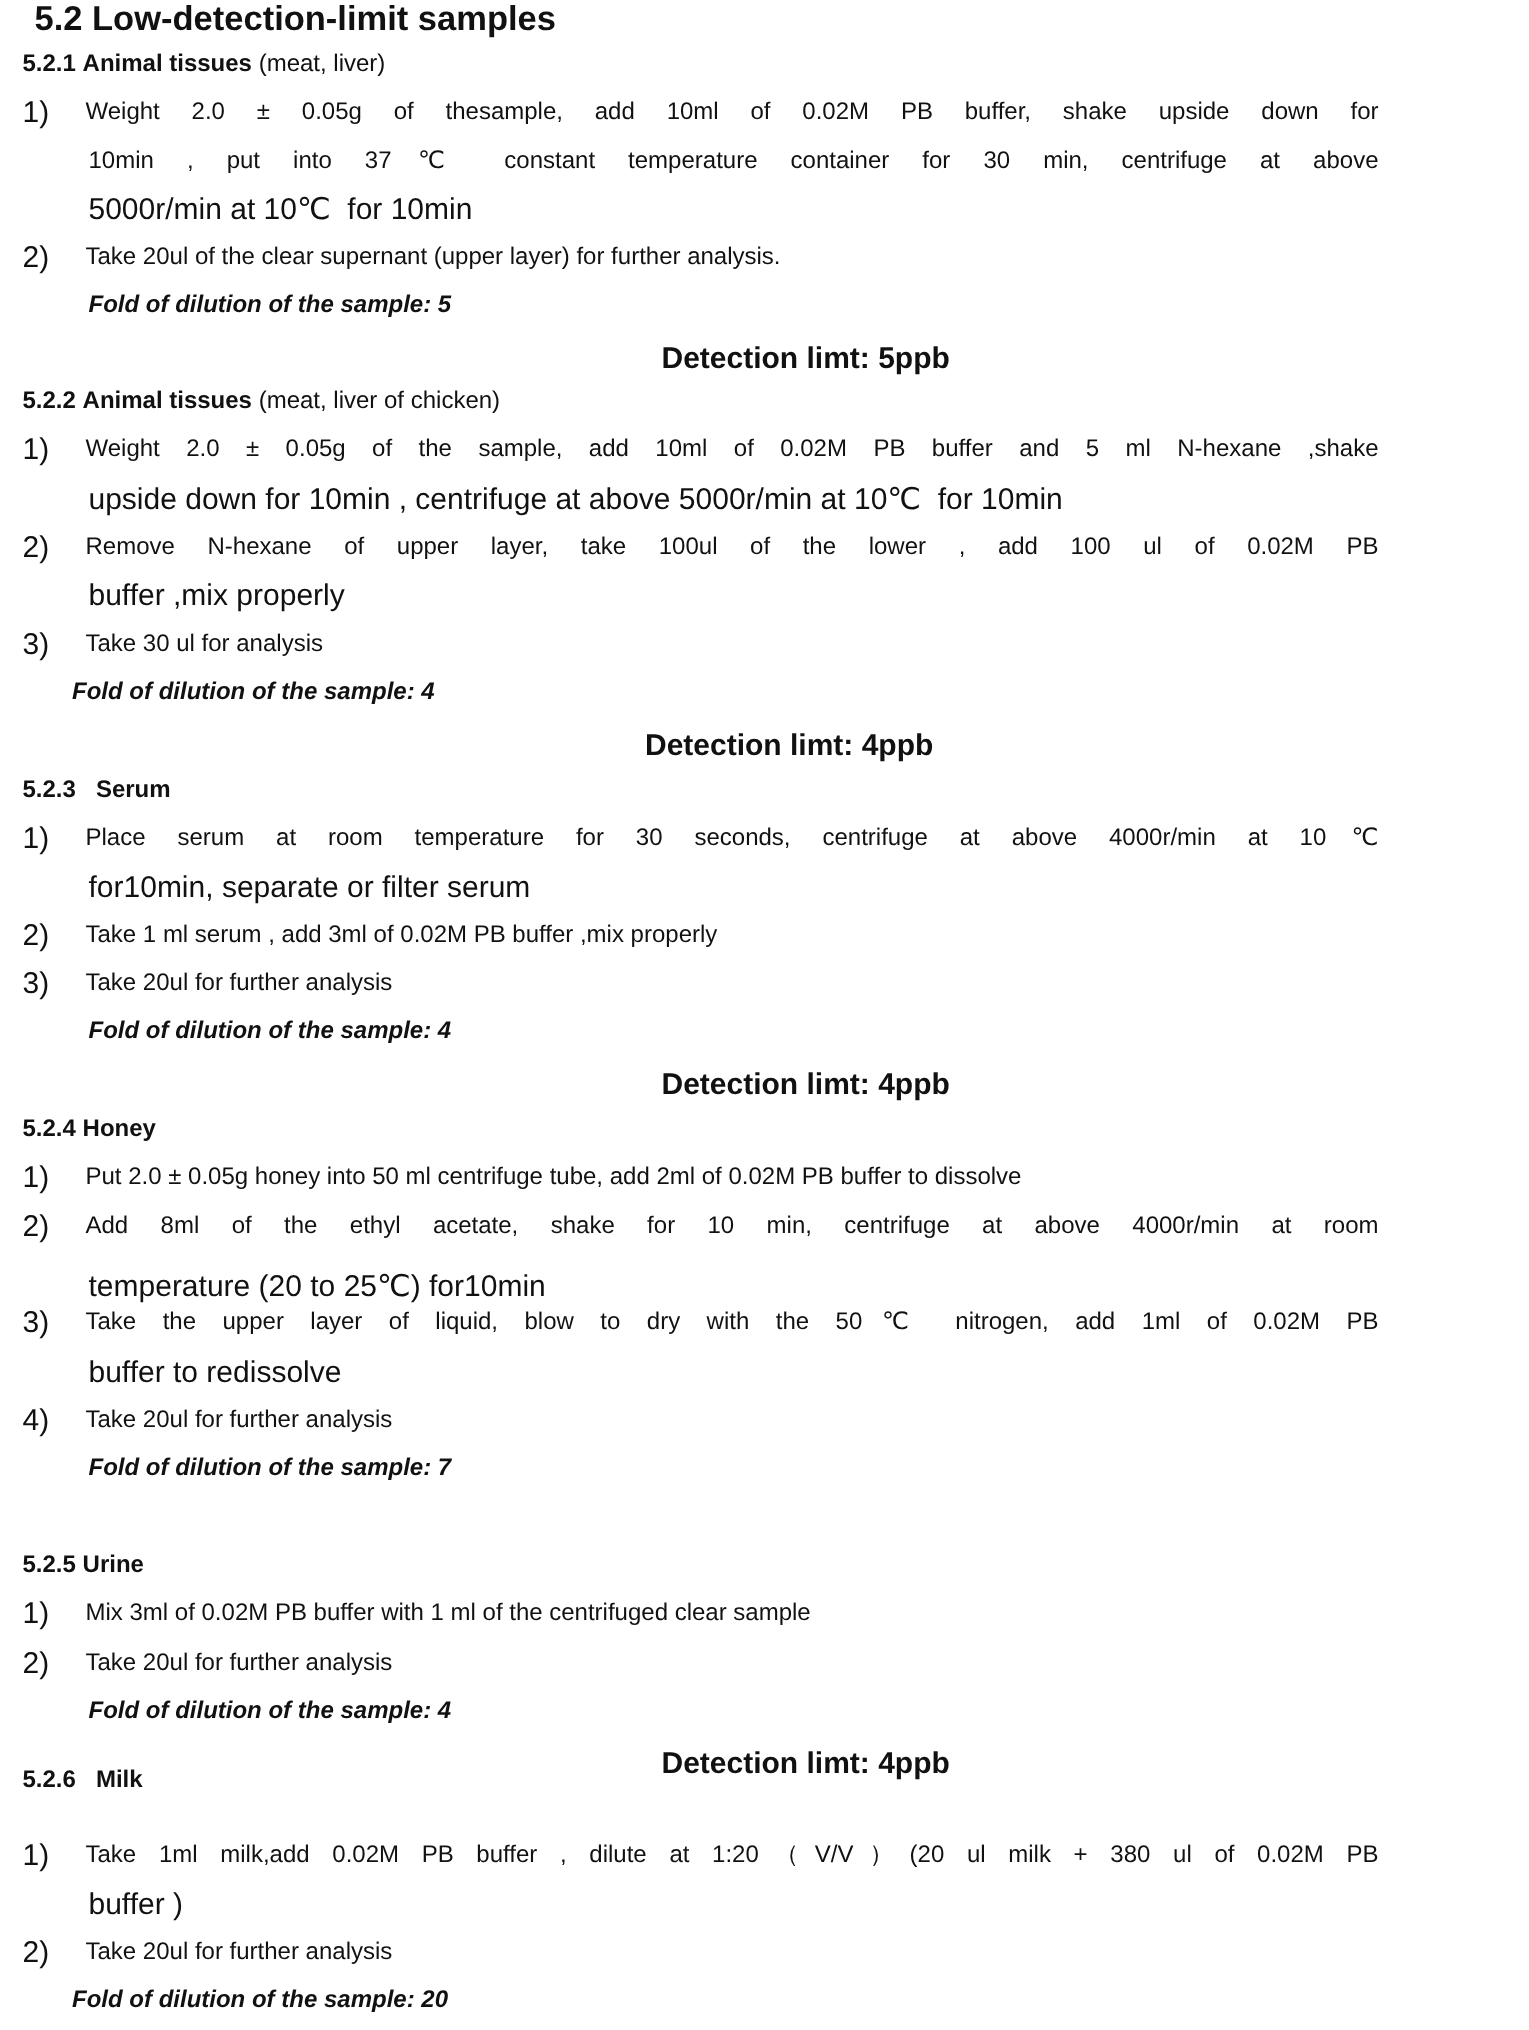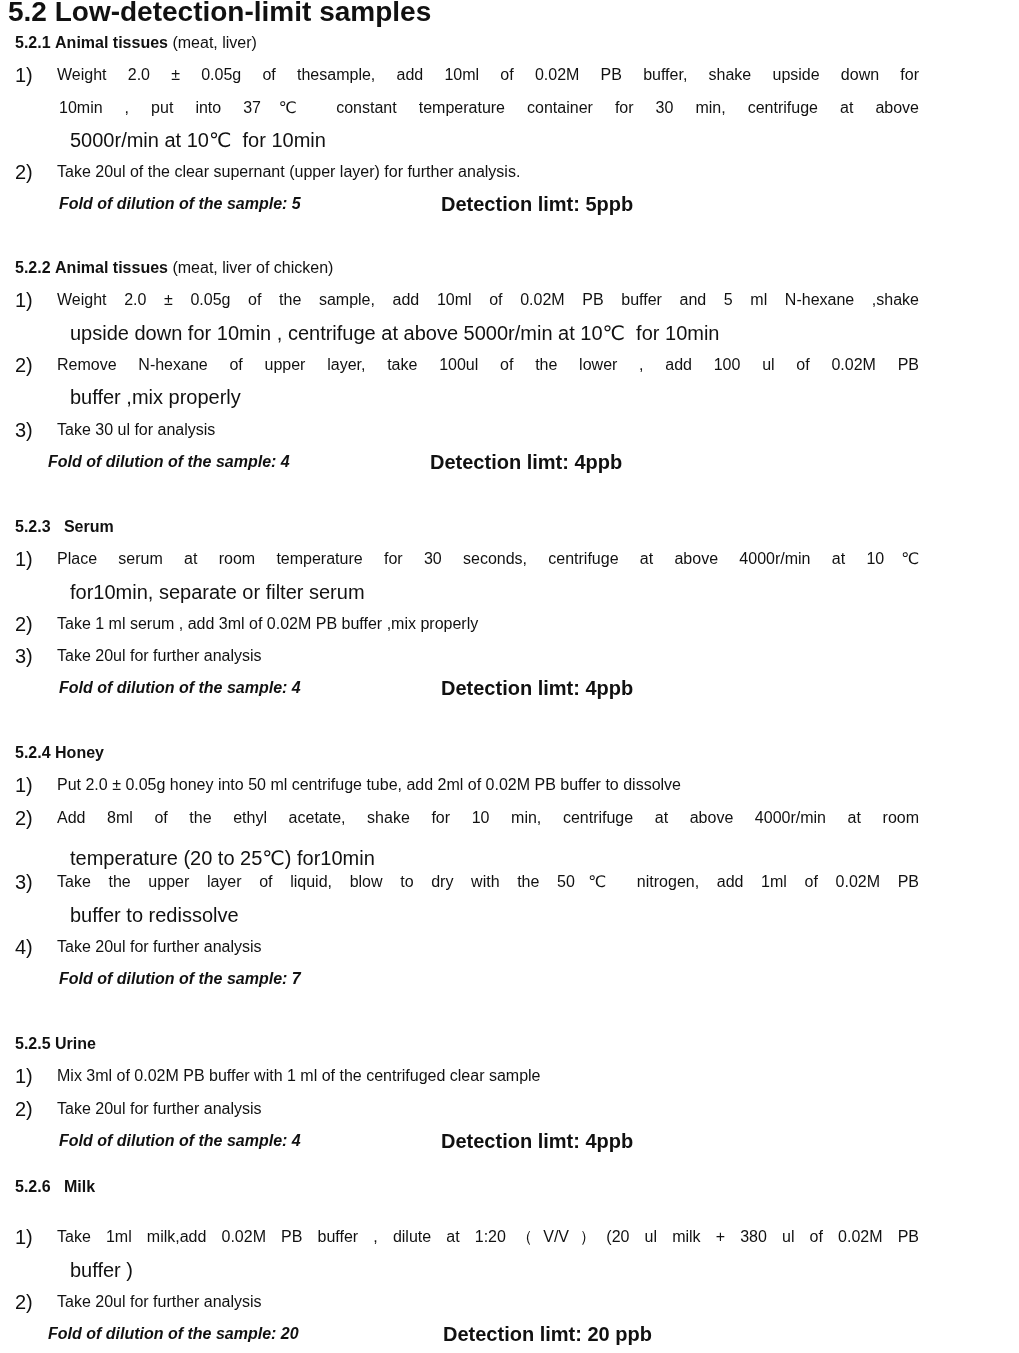--- a/index.html
+++ b/index.html
@@ -1,27 +1,27 @@
 <!DOCTYPE html>
 <html><head>
 <meta charset="utf-8">
 <style>
   html, body { margin: 0; padding: 0; background: #ffffff; }
   body { width: 1019px; height: 1353px; position: relative; overflow: hidden;
          font-family: "Liberation Sans", "DejaVu Sans", sans-serif; color: #111; }
   .line { position: absolute; left: 0; white-space: pre; font-size: 20px; line-height: 24px; }
-  .h1 { left: 8px; font-size: 28px; font-weight: bold; }
+  .h1 { left: 23px; font-size: 23px; font-weight: bold; }
   .h2 { left: 15px; font-size: 16px; }
   .h2 b { font-weight: bold; }
   .num { position: absolute; left: 15px; font-size: 20px; line-height: 24px; }
   .txt { position: absolute; left: 57px; width: 862px; font-size: 16px; line-height: 24px; text-align: justify; text-align-last: justify; white-space: normal; }
   .txt.last { text-align-last: left; }
-  .cont { position: absolute; left: 59px; font-size: 20px; line-height: 24px; white-space: pre; margin-left: 11px; }
+  .cont { position: absolute; left: 59px; font-size: 20px; line-height: 24px; white-space: pre; }
   .fold { position: absolute; font-size: 16px; font-weight: bold; font-style: italic; line-height: 24px; }
-  .det { position: absolute; font-size: 20px; font-weight: bold; line-height: 24px; }
+  .det { position: absolute; font-size: 20px; font-weight: bold; line-height: 24px; margin-top: 35px; }
 </style>
 </head>
 <body>
 
 <div id="doc">
   <div class="line h1" style="top:0px;">5.2 Low-detection-limit samples</div>
 <div class="line h2" style="top: 31px;"><b>5.2.1</b> <b>Animal tissues</b> <span>(meat, liver)</span></div>
     <div class="num" style="top: 63.3px;">1)</div>
     <div class="txt" style="top: 63.3px; left: 57px;">Weight 2.0 ± 0.05g of thesample, add 10ml of 0.02M PB buffer, shake upside down for</div>
     <div class="txt" style="top: 95.6px; left: 59px; width: 860px;">10min , put into 37℃ constant temperature container for 30 min, centrifuge at above</div>

